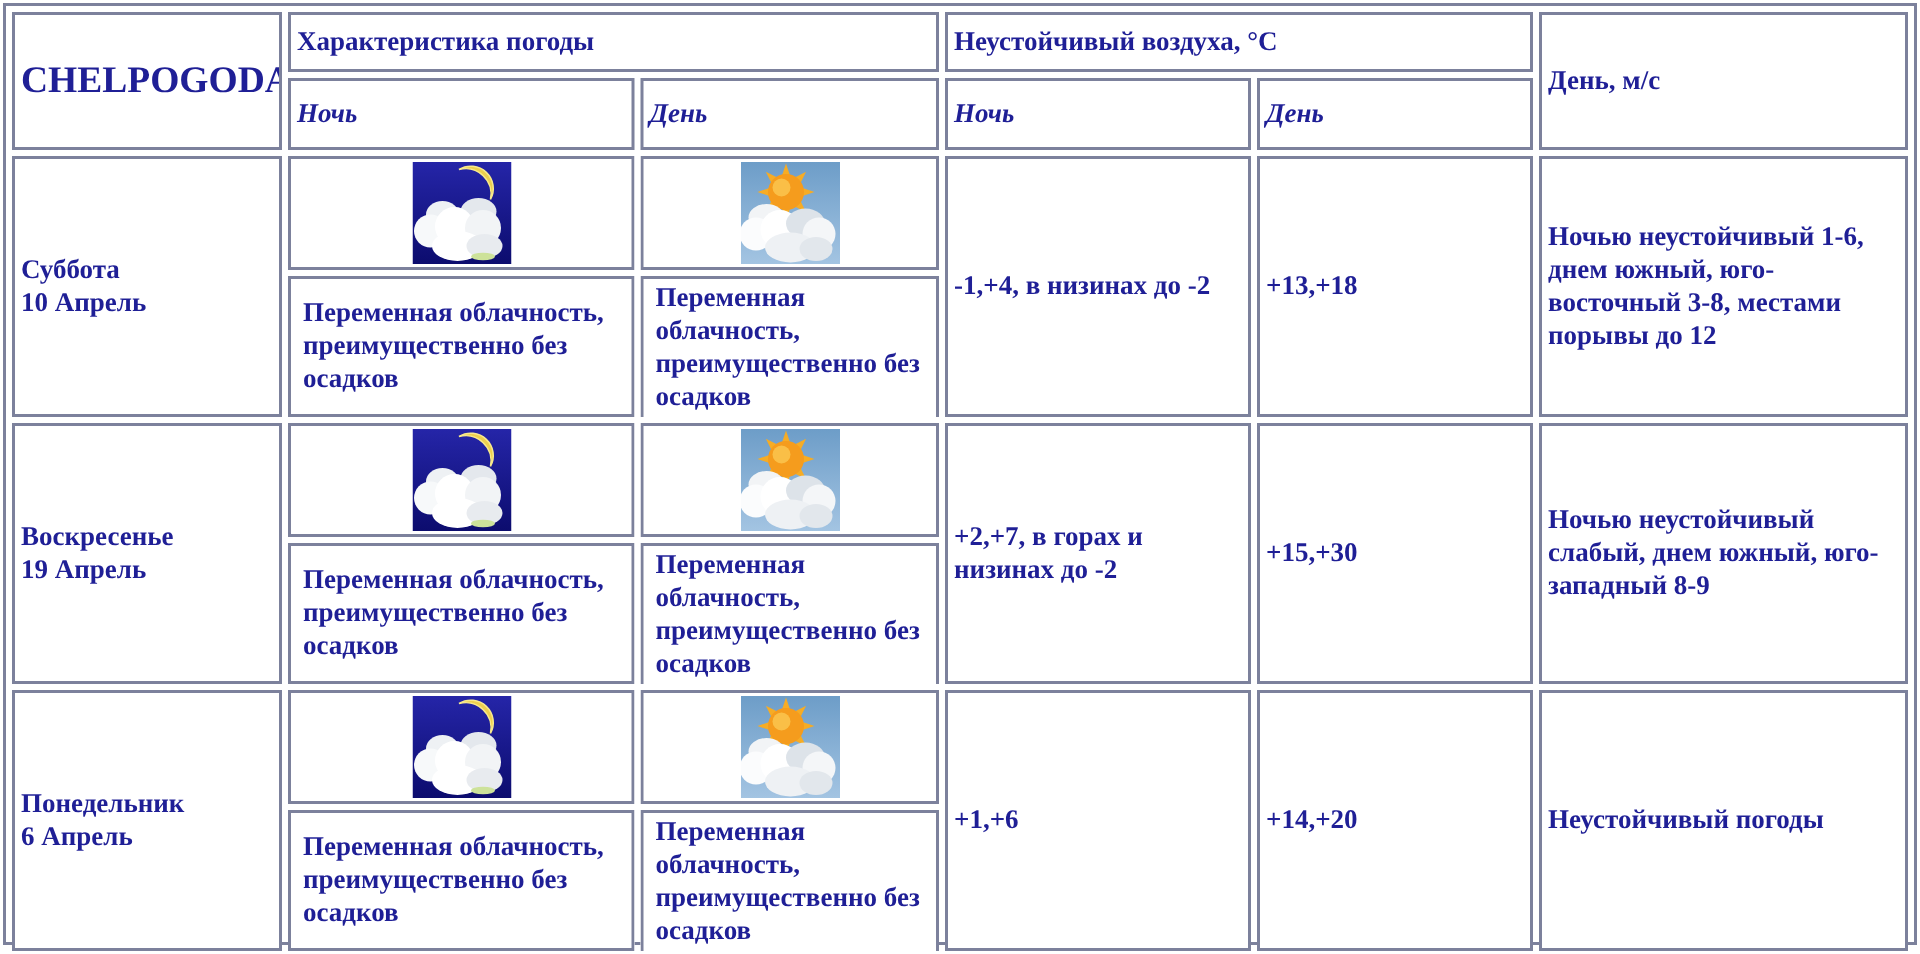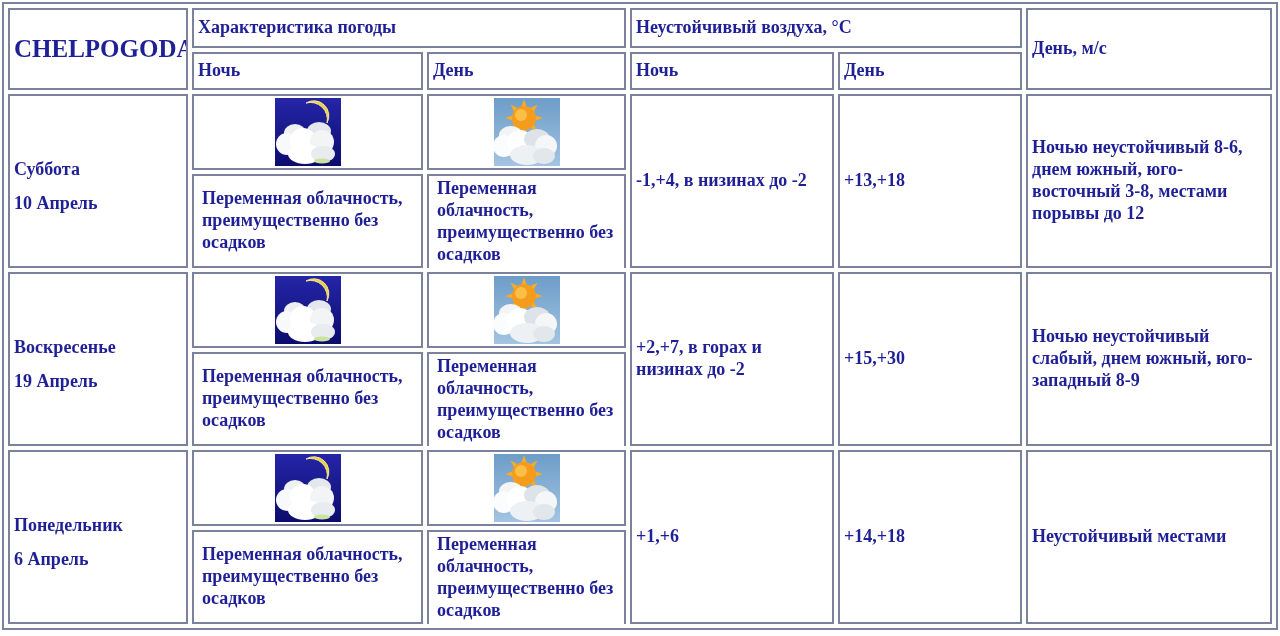--- a/index.html
+++ b/index.html
@@ -24,23 +24,23 @@
     border:2px solid #7c819c;height:76px;flex:0 0 auto;background:#fff;
     display:flex;align-items:center;justify-content:center;box-sizing:border-box;
   }
   .text-box{
     border:2px solid #7c819c;flex:1 1 auto;background:#fff;
     display:flex;align-items:center;justify-content:center;
     padding:2px 8px;box-sizing:border-box;
   }
   .wicon{width:66px;height:68px;display:block;}
   .logo{font-size:25px;letter-spacing:0px;}
-  .two-line span{display:block;margin-top:12px;}
+  .two-line span{display:block;}
   tr.h1 td{height:40px;}
-  tr.h2 td{height:38px;}
+  tr.h2 td{height:48px;font-style:italic;}
   tr.dr{height:174px;}
   .hidden-defs{position:absolute;width:0;height:0;overflow:hidden;}
 </style>
 </head>
 <body>
 
 <svg class="hidden-defs" aria-hidden="true">
   <defs>
     <linearGradient id="gNight" x1="0" y1="0" x2="0" y2="1">
       <stop offset="0" stop-color="#2525a8"></stop>
@@ -137,21 +137,21 @@
                   <use href="#sym-day"></use>
                 </svg>
           </div>
           <div class="text-box">
             <span>Переменная облачность, преимущественно без осадков</span>
           </div>
         </div>
       </td>
       <td>-1,+4, в низинах до -2</td>
       <td>+13,+18</td>
-      <td>Ночью неустойчивый 8-6, днем южный, юго-восточный 3-8, местами порывы до 12</td>
+      <td>Ночью неустойчивый 1-6, днем южный, юго-восточный 3-8, местами порывы до 12</td>
     </tr>
 
     <tr class="dr">
       <td class="two-line">
         <span>Воскресенье</span>
         <span>19 Апрель</span>
       </td>
       <td class="char-cell">
         <div class="char-stack">
           <div class="icon-box">
@@ -204,18 +204,18 @@
             <svg class="wicon">
                   <use href="#sym-day"></use>
                 </svg>
           </div>
           <div class="text-box">
             <span>Переменная облачность, преимущественно без осадков</span>
           </div>
         </div>
       </td>
       <td>+1,+6</td>
-      <td>+14,+18</td>
-      <td>Неустойчивый местами</td>
+      <td>+14,+20</td>
+      <td>Неустойчивый погоды</td>
     </tr>
   </tbody>
     </table>
 </div>
 
 </body></html>

